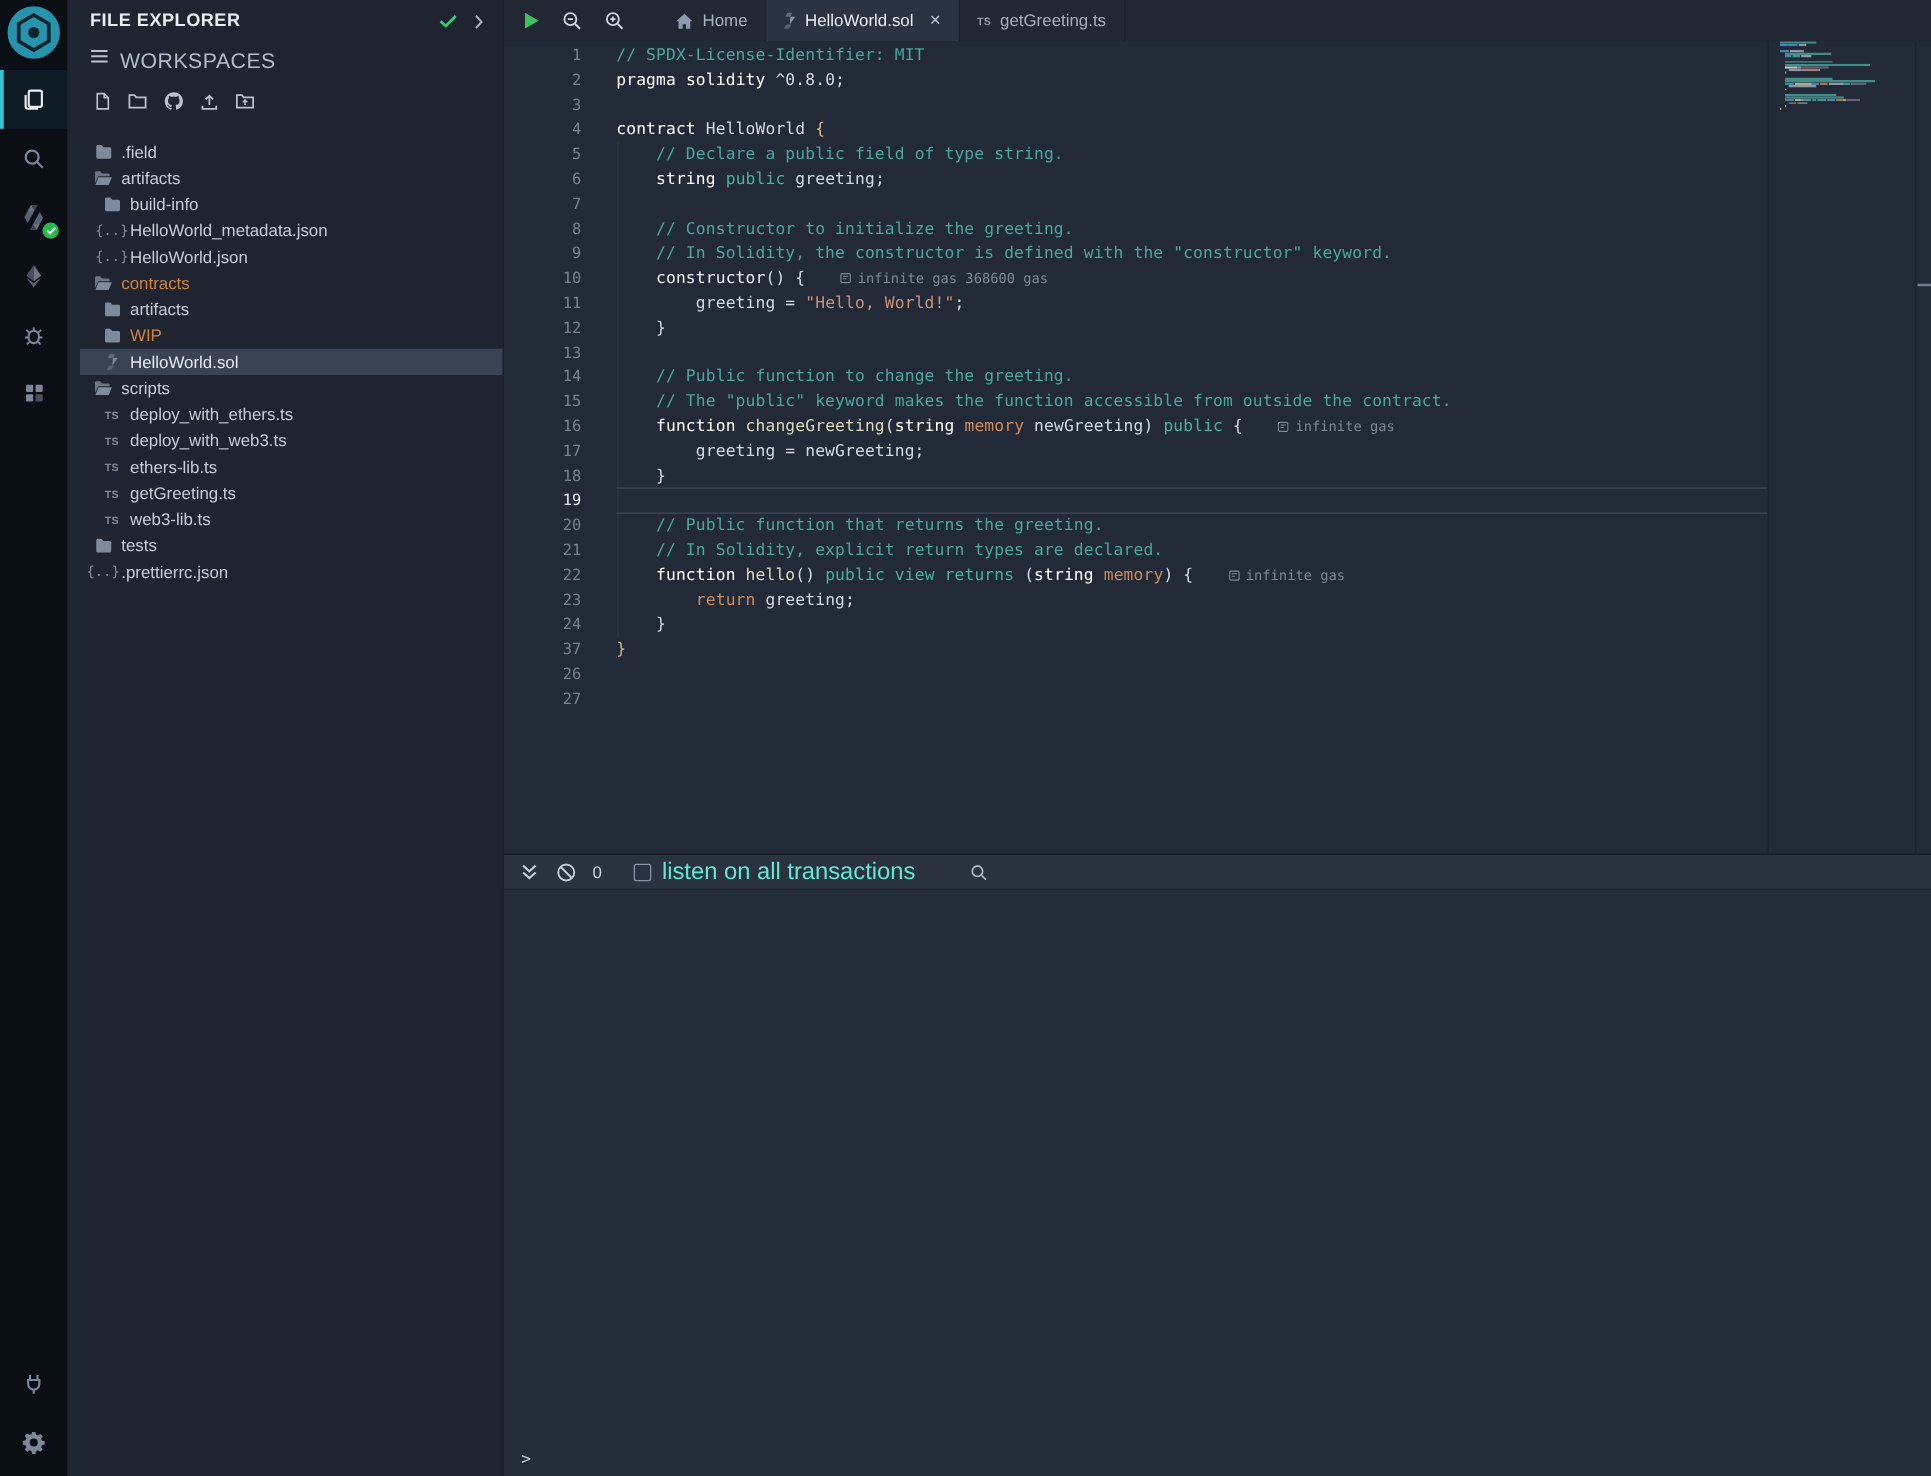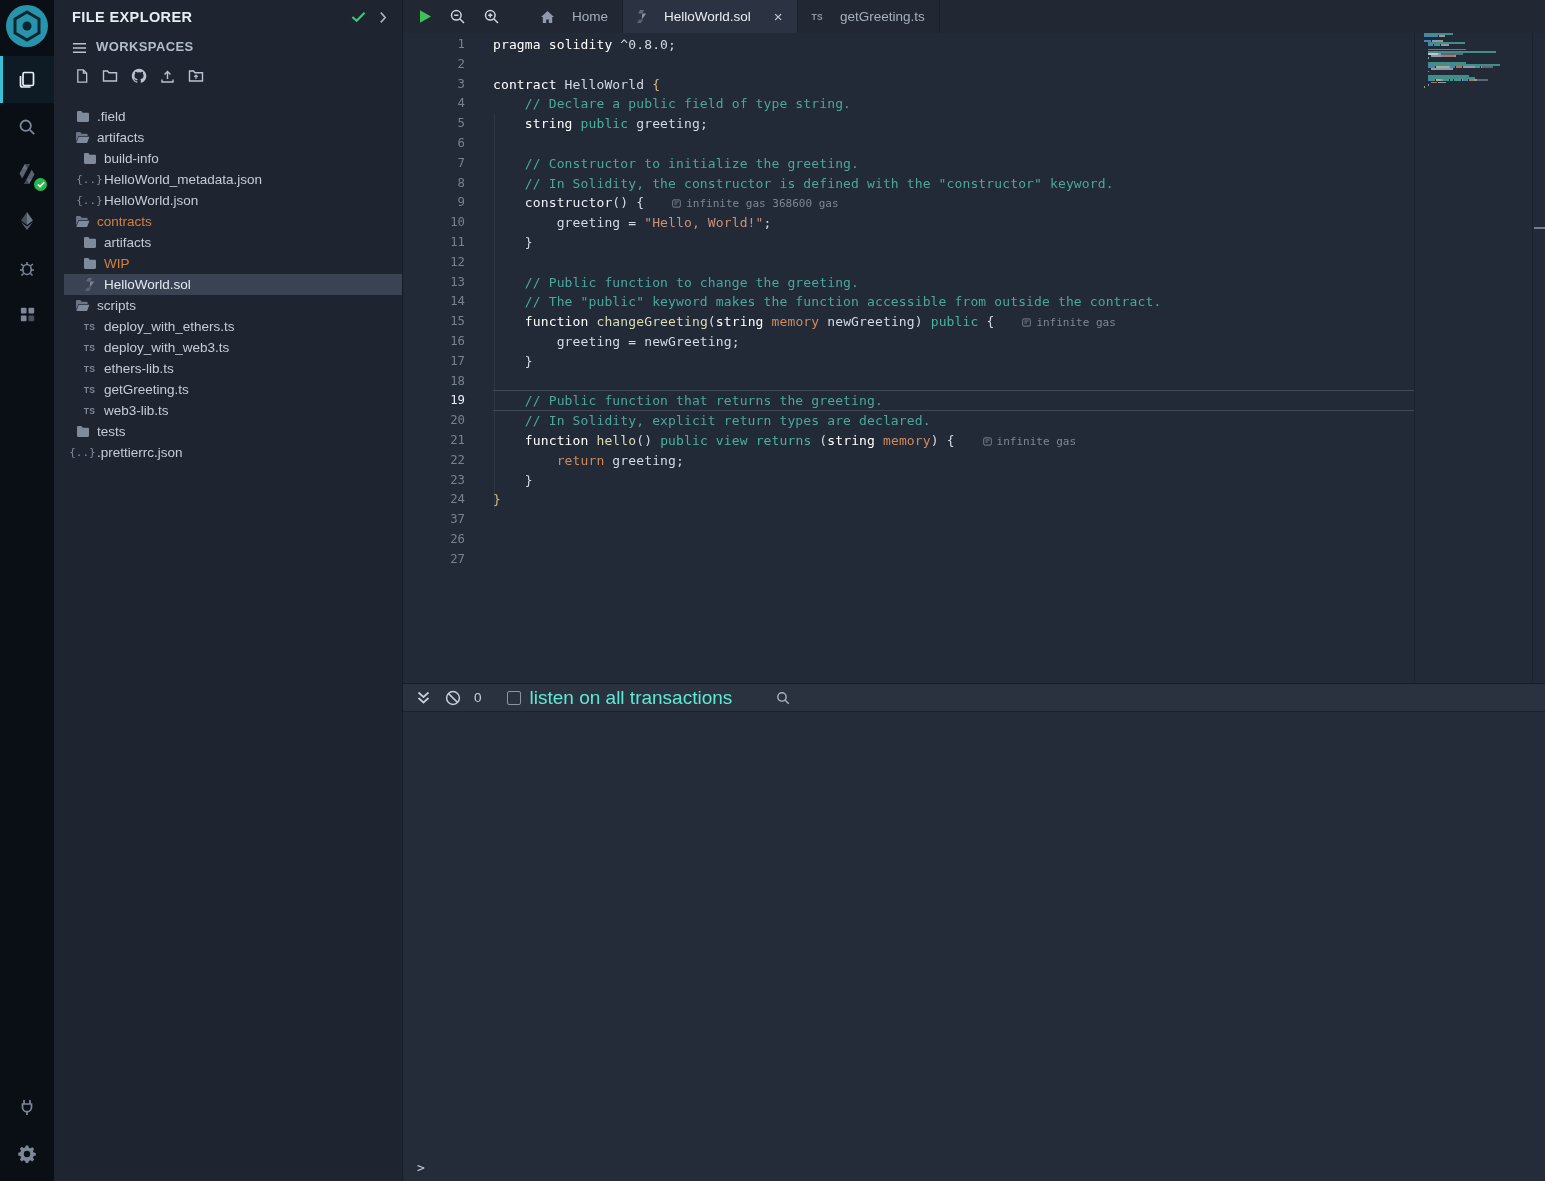--- a/index.html
+++ b/index.html
@@ -14,21 +14,21 @@
   .ibicon{display:flex;}
   .badge{position:absolute;right:7px;bottom:6px;width:13px;height:13px;border-radius:50%;background:#27b94f;display:flex;align-items:center;justify-content:center;}
   #iconbar-bottom{margin-top:auto;margin-bottom:4px;}
 
   
   #explorer{position:absolute;left:54px;top:0;bottom:0;width:349px;background:#1f2530;border-right:1px solid #151a23;}
   .ex-header{display:flex;align-items:center;padding:9px 15px 4px 18px;}
   .ex-title{flex:1;font-size:14.5px;font-weight:700;color:#e8ecf3;letter-spacing:.4px;}
   .ex-check{color:#2fd173;margin-right:13px;display:flex;}
   .ex-chev{color:#a9b2c2;display:flex;cursor:pointer;}
-  .ws-row{display:flex;align-items:flex-end;gap:9px;padding:10px 18px 0;color:#b3bccc;font-size:13px;font-weight:700;letter-spacing:.4px;}
+  .ws-row{display:flex;align-items:flex-start;gap:9px;padding:10px 18px 0;color:#b3bccc;font-size:17px;font-weight:400;letter-spacing:.4px;}
   .ws-row .hamb{display:flex;color:#b9c2d0;}
   .ws-select{margin:9px 16px 0 18px;height:35px;background:#2a3140;border-radius:4px;display:flex;align-items:center;padding:0 9px 0 12px;font-size:14px;color:#e3e8f0;cursor:pointer;}
   .ws-select .grow{flex:1;}
   .ws-updown{color:#a9b3c4;display:flex;}
   #ex-toolbar{display:flex;align-items:center;gap:13px;padding:14px 0 0 21px;color:#b9c2d0;}
   .extool{display:flex;cursor:pointer;}
   #file-tree{margin-top:22px;font-size:13.5px;color:#c5ccd9;}
   .tree-row{height:21px;display:flex;align-items:center;margin-left:10px;cursor:pointer;}
   .tree-row .ficon{width:17px;display:flex;justify-content:center;margin-right:6px;color:#7f8a9b;flex:none;}
   .tree-row.selected{background:#3a4353;color:#e4e9f1;}
@@ -36,21 +36,21 @@
   .flabel{white-space:nowrap;}
   .t-ts{font-size:8.5px;font-weight:700;letter-spacing:.3px;}
   .t-json{font-size:11px;font-family:"DejaVu Sans Mono",monospace;}
 
   
   #main{position:absolute;left:403px;top:0;right:0;bottom:0;}
   #tabbar{position:absolute;left:0;top:0;right:0;height:33px;background:#212833;display:flex;align-items:stretch;}
   .tb-controls{display:flex;align-items:center;gap:17px;padding:0 26px 0 16px;}
   .ctl{color:#cfd6e1;display:flex;cursor:pointer;}
   #tabs{display:flex;align-items:stretch;}
-  .tab{display:flex;align-items:center;gap:17px;padding:0 14px;font-size:13.5px;color:#a6afbe;border-right:1px solid #1a2029;cursor:pointer;white-space:nowrap;}
+  .tab{display:flex;align-items:center;gap:7px;padding:0 14px;font-size:13.5px;color:#a6afbe;border-right:1px solid #1a2029;cursor:pointer;white-space:nowrap;}
   .tab .ticon{color:#8f99ab;display:flex;}
   .tab.active{background:#2b3342;color:#e9edf3;}
   .tab .close{margin-left:6px;font-size:15px;line-height:1;color:#c3cad6;cursor:pointer;}
 
   
   #editor{position:absolute;left:0;top:33px;right:0;height:650px;background:#222a38;overflow:hidden;}
   #gutter{position:absolute;left:0;top:2px;width:62px;text-align:right;font-family:"DejaVu Sans Mono",monospace;font-size:12.3px;color:#78828f;}
   .ln{height:19.8px;line-height:19.8px;}
   .ln.active{color:#e9edf4;}
   #code{position:absolute;left:90px;top:2px;font-family:"DejaVu Sans Mono",monospace;font-size:13px;letter-spacing:.13px;}
@@ -439,20 +439,21 @@
           <div class="ln">20</div>
           <div class="ln">21</div>
           <div class="ln">22</div>
           <div class="ln">23</div>
           <div class="ln">24</div>
           <div class="ln">37</div>
           <div class="ln">26</div>
           <div class="ln">27</div>
         </div>
       <div id="code">
+          <div class="cl"><span class="tok-com">// SPDX-License-Identifier: MIT</span></div>
           <div class="cl"><span class="tok-kw">pragma</span><span class="tok-pln"> </span><span class="tok-kw">solidity</span><span class="tok-pln"> ^0.8.0;</span></div>
           <div class="cl"></div>
           <div class="cl"><span class="tok-kw">contract</span><span class="tok-pln"> HelloWorld </span><span class="tok-gold">{</span></div>
           <div class="cl"><span class="tok-pln">    </span><span class="tok-com">// Declare a public field of type string.</span></div>
           <div class="cl"><span class="tok-pln">    </span><span class="tok-kw">string</span><span class="tok-pln"> </span><span class="tok-kw2">public</span><span class="tok-pln"> greeting;</span></div>
           <div class="cl"></div>
           <div class="cl"><span class="tok-pln">    </span><span class="tok-com">// Constructor to initialize the greeting.</span></div>
           <div class="cl"><span class="tok-pln">    </span><span class="tok-com">// In Solidity, the constructor is defined with the "constructor" keyword.</span></div>
           <div class="cl"><span class="tok-pln">    </span><span class="tok-decl">constructor</span><span class="tok-pln">() {</span><span class="tok-gas"><svg width="9" height="9" viewBox="0 0 9 9" fill="none" stroke="currentColor" stroke-width=".9">
                 <rect x="0.7" y="0.9" width="7.6" height="7.2" rx="1.2"></rect>

